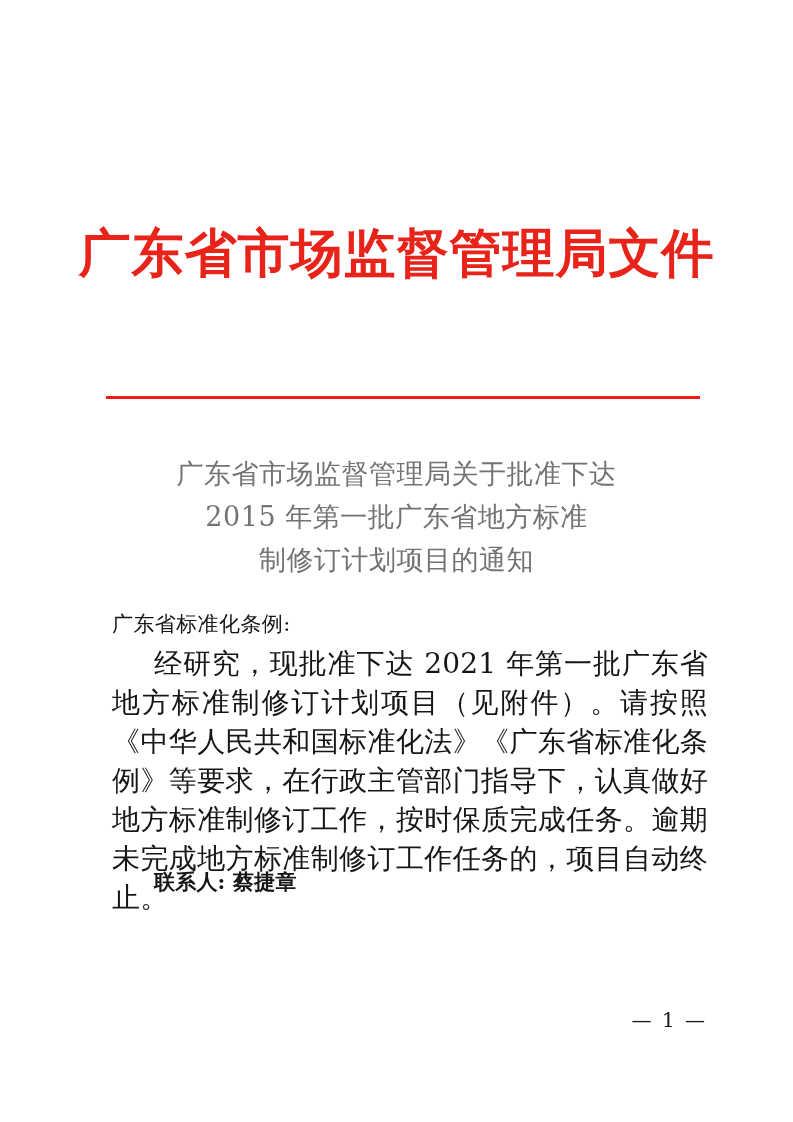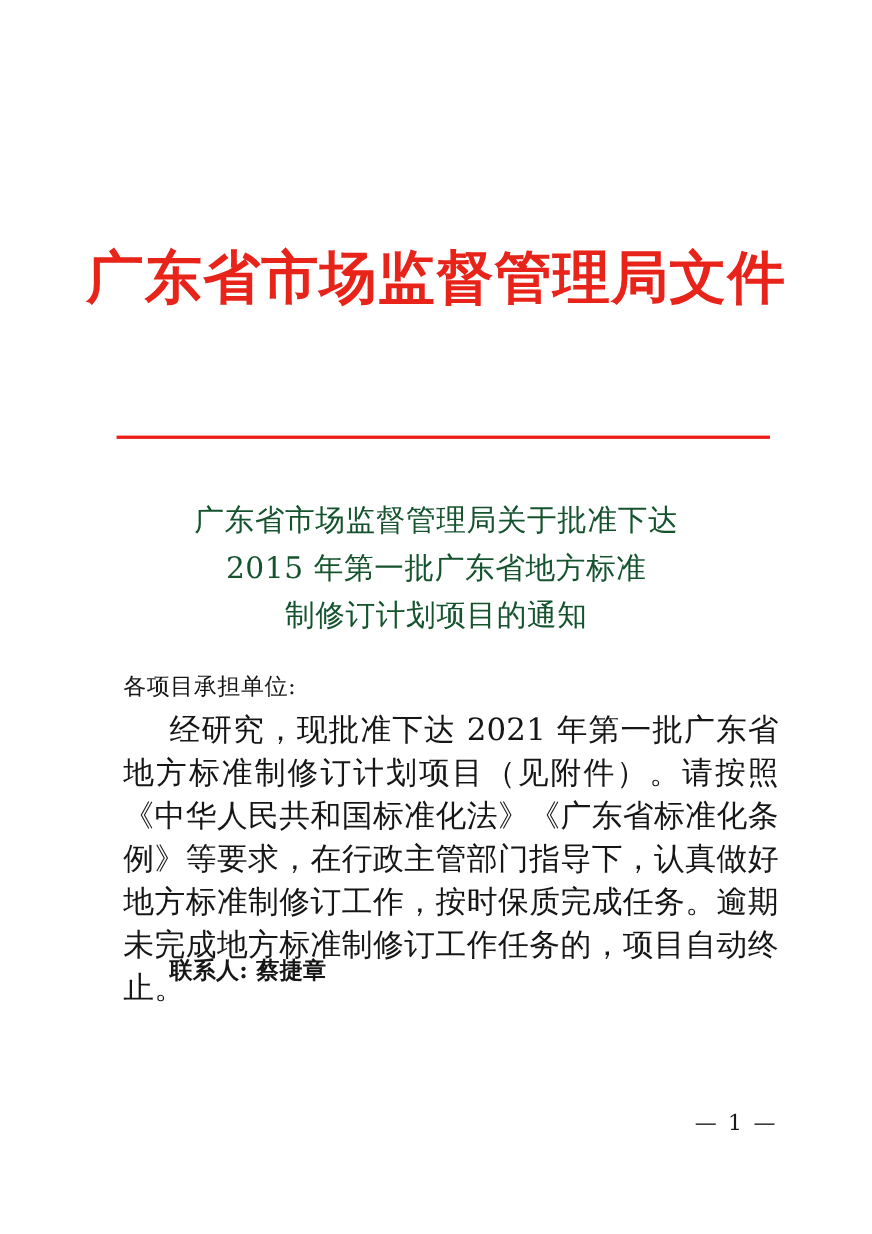--- a/index.html
+++ b/index.html
@@ -53,21 +53,21 @@
     position: absolute;
     left: 0;
     right: 0;
     top: 452px;
     text-align: center;
   }
   .doc-title-line {
     font-family: "DejaVu Serif", "Liberation Serif", serif;
     font-size: 27px;
     line-height: 43px;
-    color: #14532d;
+    color: #737373;
     letter-spacing: 0.5px;
     white-space: nowrap;
   }
 
   
   .body-block {
     position: absolute;
     left: 112px;
     top: 605px;
     width: 596px;
@@ -135,21 +135,21 @@
 
   <div class="masthead-rule"></div>
 
   <div class="doc-title">
     <div class="doc-title-line">广东省市场监督管理局关于批准下达</div>
     <div class="doc-title-line">2015 年第一批广东省地方标准</div>
     <div class="doc-title-line">制修订计划项目的通知</div>
   </div>
 
   <div class="body-block">
-    <div class="salutation">各项目承担单位:</div>
+    <div class="salutation">广东省标准化条例:</div>
     <div class="para">经研究，现批准下达 2021 年第一批广东省地方标准制修订计划项目（见附件）。请按照《中华人民共和国标准化法》《广东省标准化条例》等要求，在行政主管部门指导下，认真做好地方标准制修订工作，按时保质完成任务。逾期未完成地方标准制修订工作任务的，项目自动终止。</div>
   </div>
 
   <div class="contact-block">
     <div class="contact-line">联系人: 蔡捷章</div>
   </div>
 
   <div class="footer">
     <span class="page-number">— 1 —</span>
   </div>

